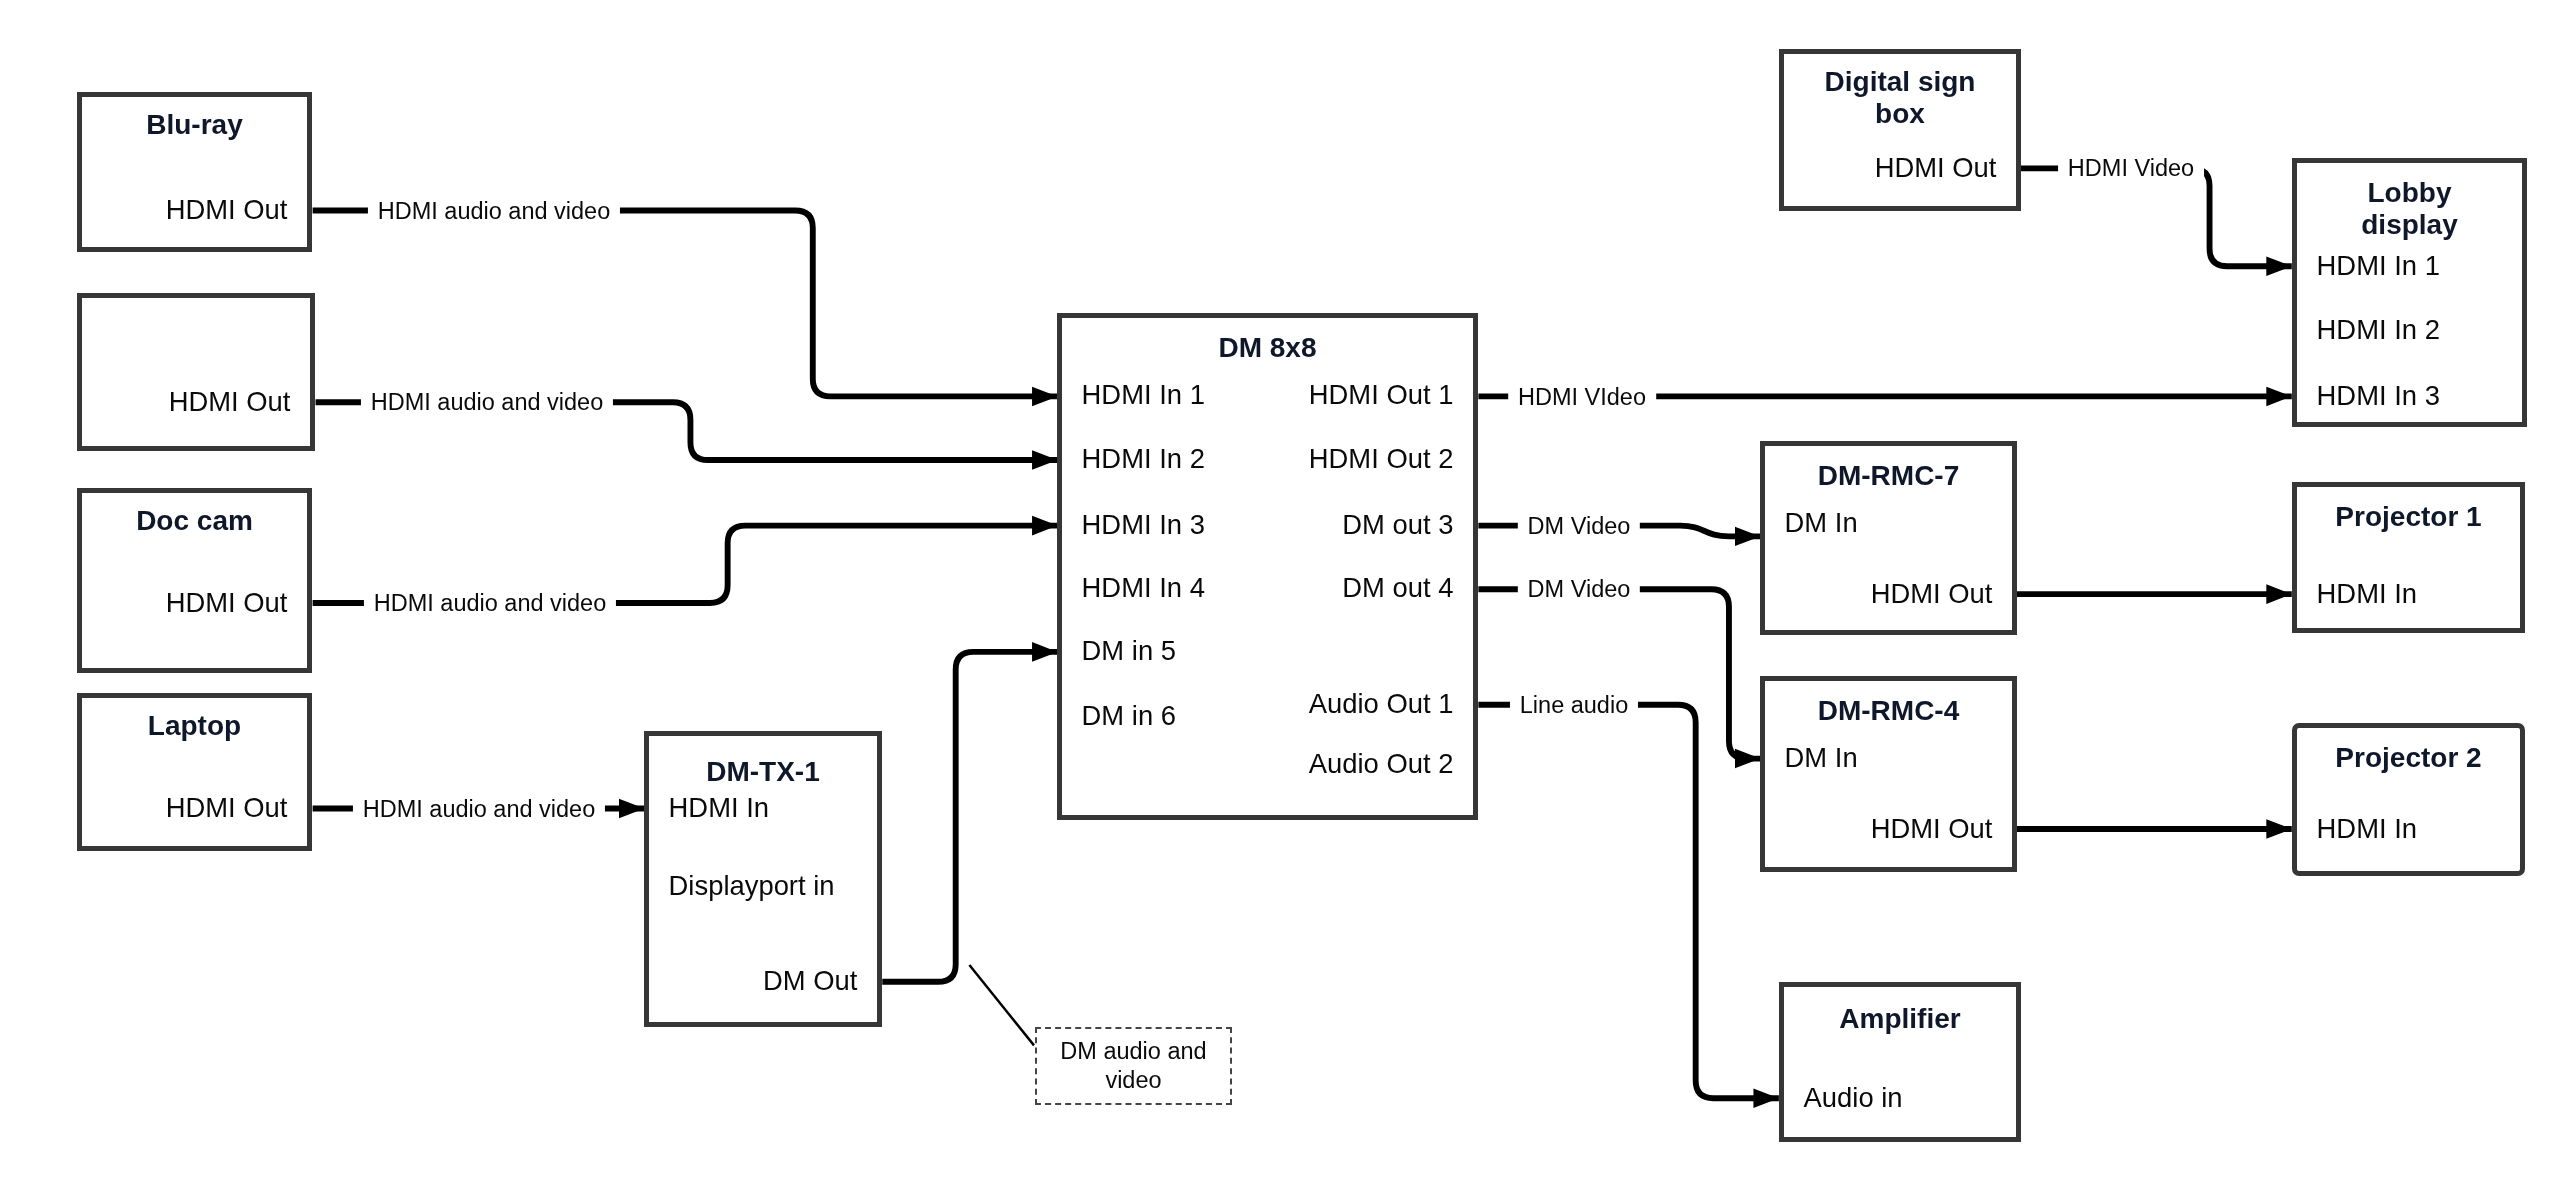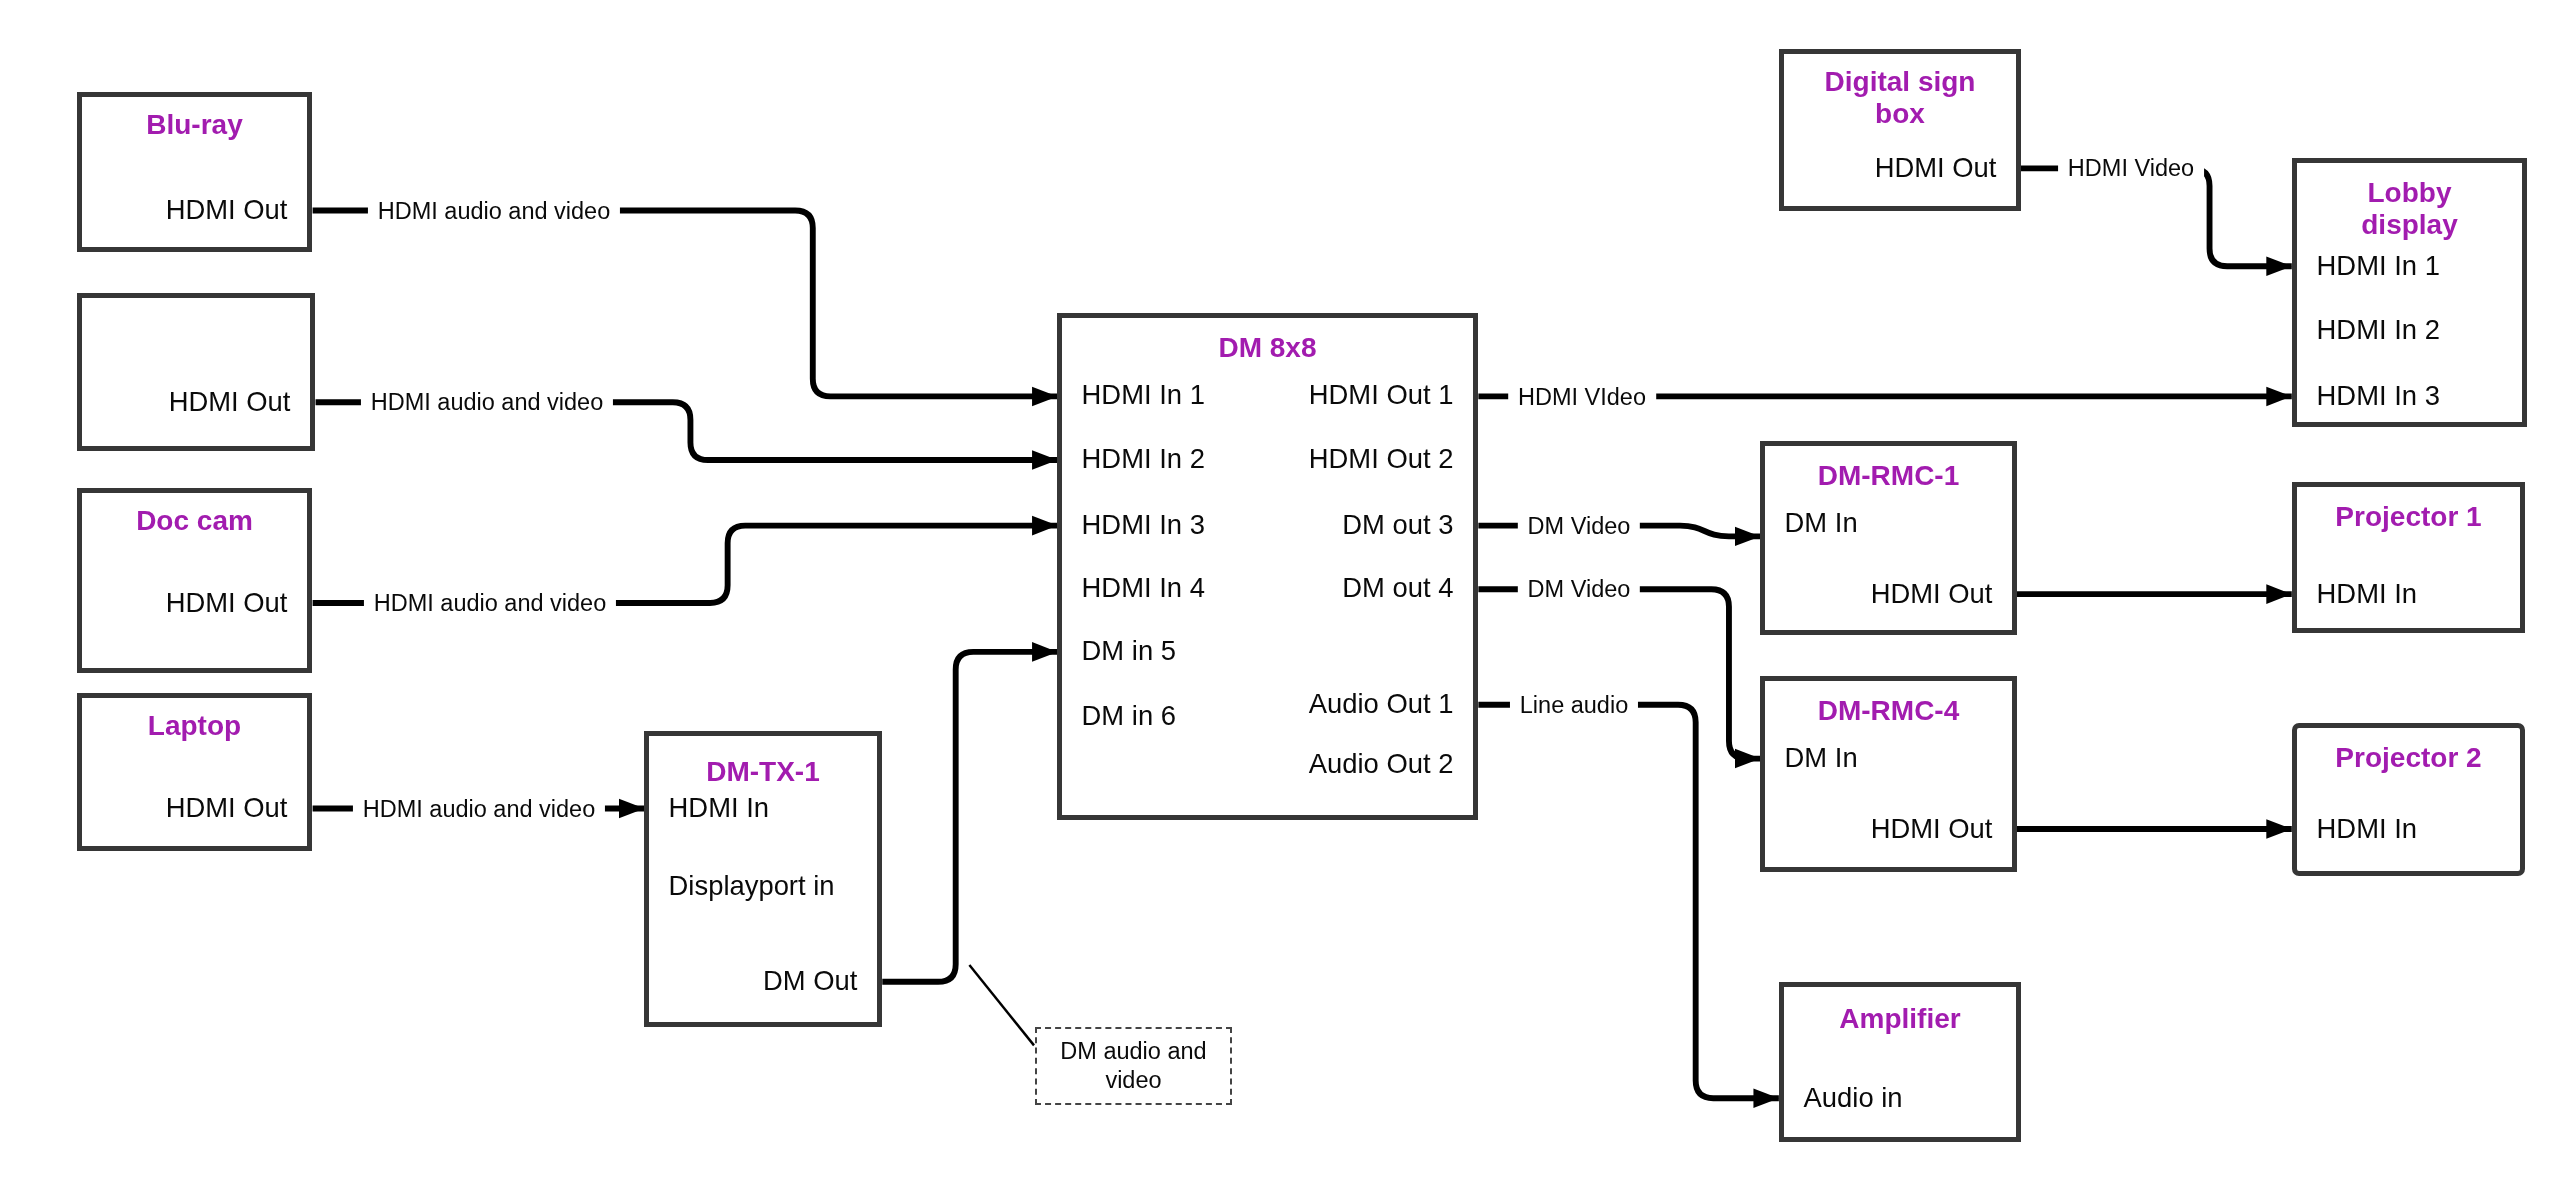--- a/index.html
+++ b/index.html
@@ -1,21 +1,21 @@
 <!DOCTYPE html>
 <html><head>
 <meta charset="utf-8">
 <style>
   html,body{margin:0;padding:0;background:#ffffff;}
   body{font-family:"Liberation Sans","DejaVu Sans",sans-serif;color:#111;}
   .canvas{position:relative;width:2576px;height:1201px;background:#fff;overflow:hidden;}
   .wires{position:absolute;left:0;top:0;width:2576px;height:1201px;}
   .box{position:absolute;border:5.9px solid #363636;background:#fff;box-sizing:border-box;}
   .box .title{position:absolute;left:3.9px;right:3.9px;text-align:center;font-weight:bold;
-              font-size:28px;line-height:1.16;white-space:pre-line;color:#a21caf;}
+              font-size:28px;line-height:1.16;white-space:pre-line;color:#0f172a;}
   .port{position:absolute;transform:translateY(-50%);font-size:27.4px;white-space:nowrap;color:#0a0a0a;}
   .port.pl{left:19.6px;}
   .port.pr{right:19.6px;text-align:right;}
   .edge-label{position:absolute;transform:translate(-50%,-50%);background:#fff;
               padding:1px 9.8px;font-size:23.5px;white-space:nowrap;color:#0a0a0a;}
   .note{position:absolute;border:2px dashed #444;background:#fff;box-sizing:border-box;
         display:flex;align-items:center;justify-content:center;text-align:center;
         font-size:23.5px;line-height:1.25;white-space:pre-line;color:#0a0a0a;}
 </style>
 </head>
@@ -96,21 +96,21 @@
 
   <div class="box" style="left:2292px;top:158px;width:235px;height:269px;">
     <div class="title" style="top:13.7px;">Lobby
 display</div>
     <div class="port pl" style="top:103px;">HDMI In 1</div>
     <div class="port pl" style="top:167px;">HDMI In 2</div>
     <div class="port pl" style="top:233px;">HDMI In 3</div>
   </div>
 
   <div class="box" style="left:1760px;top:441px;width:257px;height:194px;">
-    <div class="title" style="top:13.7px;">DM-RMC-1</div>
+    <div class="title" style="top:13.7px;">DM-RMC-7</div>
     <div class="port pl" style="top:77px;">DM In</div>
     <div class="port pr" style="top:148px;">HDMI Out</div>
   </div>
 
   <div class="box" style="left:2292px;top:482px;width:233px;height:151px;">
     <div class="title" style="top:13.7px;">Projector 1</div>
     <div class="port pl" style="top:107px;">HDMI In</div>
   </div>
 
   <div class="box" style="left:1760px;top:676px;width:257px;height:196px;">

